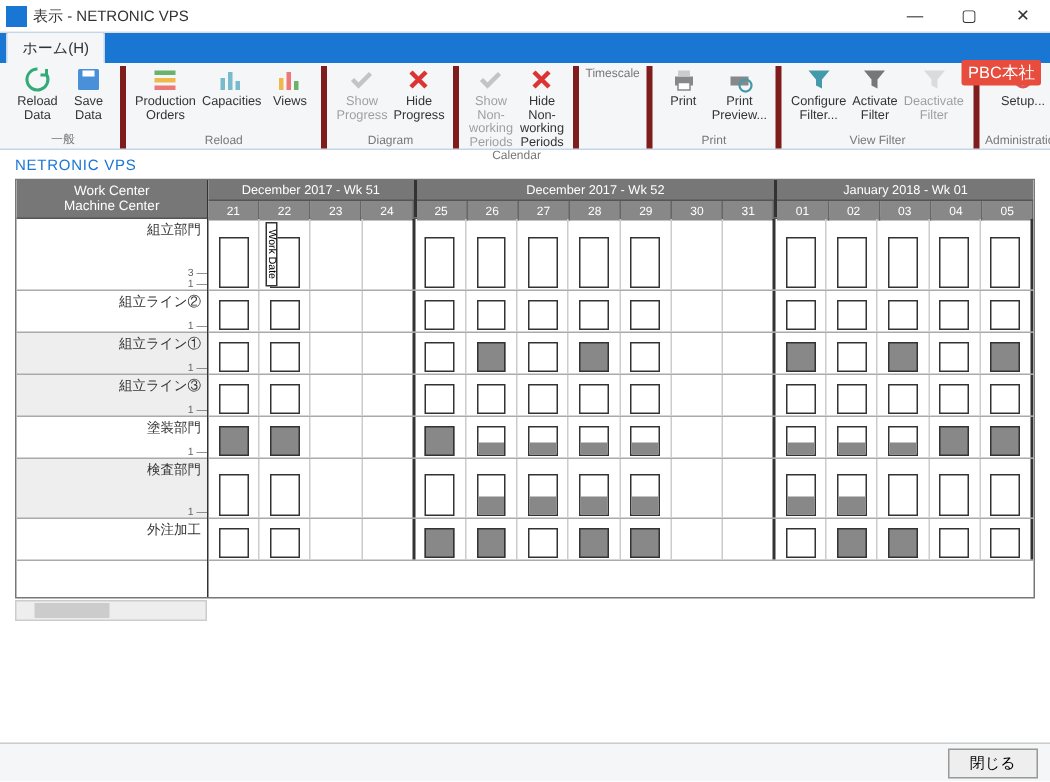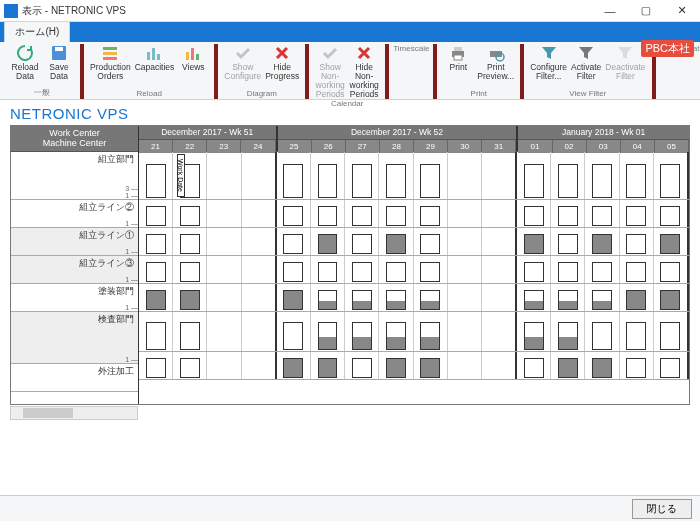--- a/index.html
+++ b/index.html
@@ -24,21 +24,21 @@
 .ribbon .group { display: flex; flex-direction: column; align-items: center; border-right: 4px solid #7f1d1d; padding: 0 4px; }
 .ribbon .group:last-child { border-right: none; }
 .ribbon .btns { display: flex; flex: 1; align-items:flex-start;}
 .ribbon .btn { display: flex; flex-direction: column; align-items: center; justify-content: flex-start; min-width: 34px; padding: 0 2px; cursor: pointer; }
 .ribbon .btn.disabled { opacity: 0.45; cursor: default; }
 .ribbon .btn .icn { width: 18px; height: 18px; display: flex; align-items:center; justify-content:center; margin-bottom: 1px; }
 .ribbon .btn .lbl { font-size: 8.5px; color: #333; text-align: center; line-height: 1.05; white-space: pre-line; }
 .ribbon .group .grp-lbl { font-size: 8px; color: #777; padding-bottom: 1px; }
 .ribbon .right-badge { position:absolute; right:6px; top:-2px; background:#e74c3c; color:#fff; font-size:11px; padding:1px 4px; border-radius:2px;}
 
-.app-title { font-size: 15px; color: #1976d2; padding: 5px 10px 3px 10px; font-weight: 400; letter-spacing: .5px;}
+.app-title { font-size: 10px; color: #1976d2; padding: 5px 10px 3px 10px; font-weight: 400; letter-spacing: .5px;}
 
 
 .chart-wrapper { flex: 1; padding: 0 10px 6px 10px; display:flex; flex-direction:column; overflow:hidden;}
 .chart { display: flex; border: 1px solid #777; background:#fff; height: 280px; overflow:hidden;}
 .left-col { width: 128px; display: flex; flex-direction: column; border-right: 1px solid #333;}
 .left-header { background: #777; color: #fff; display:flex; flex-direction:column; align-items:center; justify-content:center; height:26px; font-size:9px; line-height:1.1; border-bottom:1px solid #555;}
 .left-rows { flex:1; overflow:hidden; position:relative;}
 .lrow { border-bottom:1px solid #aaa; display:flex; align-items:flex-start; justify-content:flex-end; font-size:9px; color:#333; position:relative; padding-right:4px;}
 .lrow .rowlabel { position:absolute; top:1px; right:4px; font-size:9px;}
 .lrow .ticks { position:absolute; left:0; right:0; bottom:0; display:flex; flex-direction:column; align-items:flex-end; font-size:7px; color:#666;}
@@ -157,21 +157,21 @@
 
   <div class="group">
     <div class="btns">
       <div class="btn disabled">
         <span class="icn">
             <svg width="18" height="18">
               <path d="M3 9l4 4 8-8" fill="none" stroke="#888" stroke-width="3"></path>
             </svg>
           </span>
         <span class="lbl">Show
-Configure</span>
+Progress</span>
       </div>
       <div class="btn">
         <span class="icn">
             <svg width="18" height="18">
               <path d="M4 4l10 10M14 4l-10 10" stroke="#d33" stroke-width="3"></path>
             </svg>
           </span>
         <span class="lbl">Hide
 Progress</span>
       </div>
@@ -260,20 +260,31 @@
             </svg>
           </span>
         <span class="lbl">Deactivate
 Filter</span>
       </div>
     </div>
     <div class="grp-lbl">View Filter</div>
   </div>
 
   <div class="group">
+    <div class="btns">
+      <div class="btn">
+        <span class="icn">
+            <svg width="18" height="18">
+              <circle cx="9" cy="9" r="5" fill="none" stroke="#d55" stroke-width="2"></circle>
+              <circle cx="9" cy="9" r="1.5" fill="#d55"></circle>
+            </svg>
+          </span>
+        <span class="lbl">Setup...</span>
+      </div>
+    </div>
     <div class="grp-lbl">Administration</div>
   </div>
 </div>
 
 <div class="app-title">NETRONIC VPS</div>
 
 <div class="chart-wrapper">
   <div class="chart">
     <div class="left-col">
       <div class="left-header">
@@ -305,21 +316,21 @@
             <div class="ticks">
               <span>1 —</span>
             </div>
           </div>
           <div class="lrow" style="height: 28px;">
             <span class="rowlabel">塗装部門</span>
             <div class="ticks">
               <span>1 —</span>
             </div>
           </div>
-          <div class="lrow shade" style="height: 52px;">
+          <div class="lrow shade" style="height: 40px;">
             <span class="rowlabel">検査部門</span>
             <div class="ticks">
               <span>1 —</span>
             </div>
           </div>
           <div class="lrow" style="height: 28px;">
             <span class="rowlabel">外注加工</span>
           </div>
         </div>
     </div>

